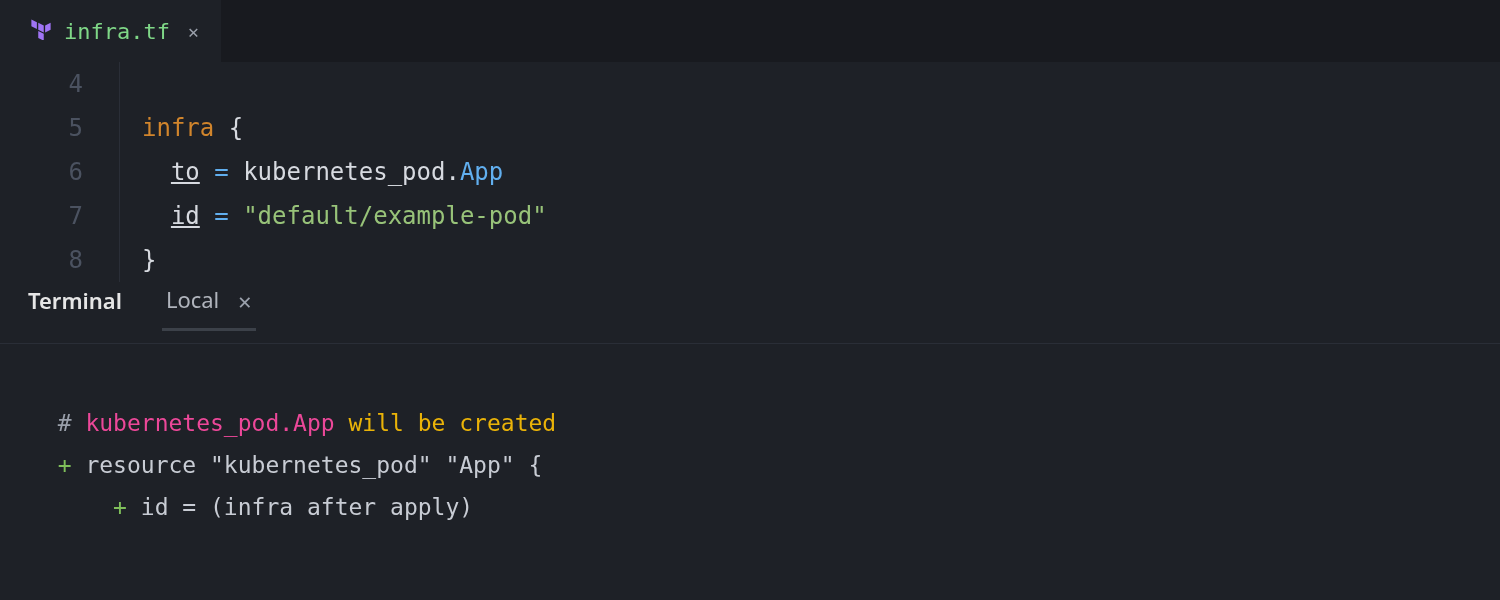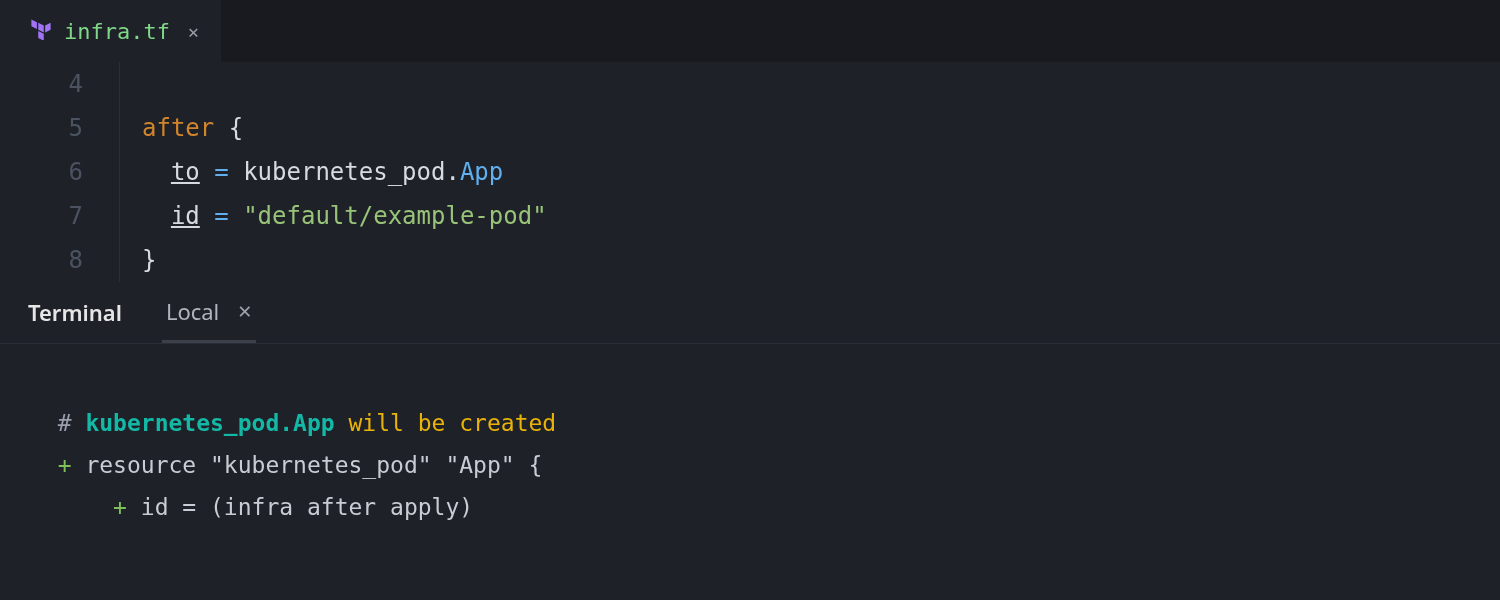--- a/index.html
+++ b/index.html
@@ -64,44 +64,44 @@
     background: #1e2127;
     border-bottom: 1px solid #14161a;
     display: flex; gap: 10px; align-items: center;
   }
   .breadcrumb .sep { color: #6b7280; font-size: 16px; }
 
   
   .term-header {
     display: flex; align-items: flex-end;
     gap: 40px;
-    padding: 18px 28px 0 28px;
+    padding: 18px 28px 12px 28px;
     background: #1e2127;
     font-family: -apple-system, "Segoe UI", system-ui, sans-serif;
     font-size: 22px;
     border-bottom: 1px solid #2a2e37;
     height: 62px;
   }
   .term-title { color: #e6e6e6; font-weight: 600; padding-bottom: 16px; }
   .term-tab {
-    color: #b0b4bc; display: flex; gap: 18px; align-items: center;
+    color: #b0b4bc; display: flex; gap: 18px; align-items: flex-end;
     padding: 0 4px 14px 4px;
     border-bottom: 3px solid #3c4149;
   }
   .term-tab .close { color: #9aa0ab; font-size: 18px; }
 
   .term-body {
     padding: 16px 30px;
     font-size: 23px;
     line-height: 42px;
     white-space: pre;
     background: #1e2127;
   }
   .t-hash   { color: #9aa0ab; }
-  .t-bold   { color: #14b8a6; font-weight: 700; }
+  .t-bold   { color: #ec4899; font-weight: 400; }
   .t-plain  { color: #eab308; }
   .t-green  { color: #7fbf5a; }
   .t-text   { color: #c8ccd4; }
 </style>
 </head>
 <body>
 
 <div class="root">
 
   <div class="tabbar">
@@ -122,21 +122,21 @@
   </div>
   <div class="progress"></div>
 
   <div class="editor" style="flex-direction:column;">
     <div class="row">
       <div class="ln">4</div>
       <div class="cd"> </div>
     </div>
     <div class="row">
       <div class="ln">5</div>
-      <div class="cd"><span class="tok-kw">after</span> <span class="tok-brace">{</span></div>
+      <div class="cd"><span class="tok-kw">infra</span> <span class="tok-brace">{</span></div>
     </div>
     <div class="row">
       <div class="ln">6</div>
       <div class="cd">  <span class="tok-attr">to</span> <span class="tok-op">=</span> <span class="tok-ident">kubernetes_pod</span><span class="tok-dot">.</span><span class="tok-func">App</span></div>
     </div>
     <div class="row">
       <div class="ln">7</div>
       <div class="cd">  <span class="tok-attr">id</span> <span class="tok-op">=</span> <span class="tok-str">"default/example-pod"</span></div>
     </div>
     <div class="row">

